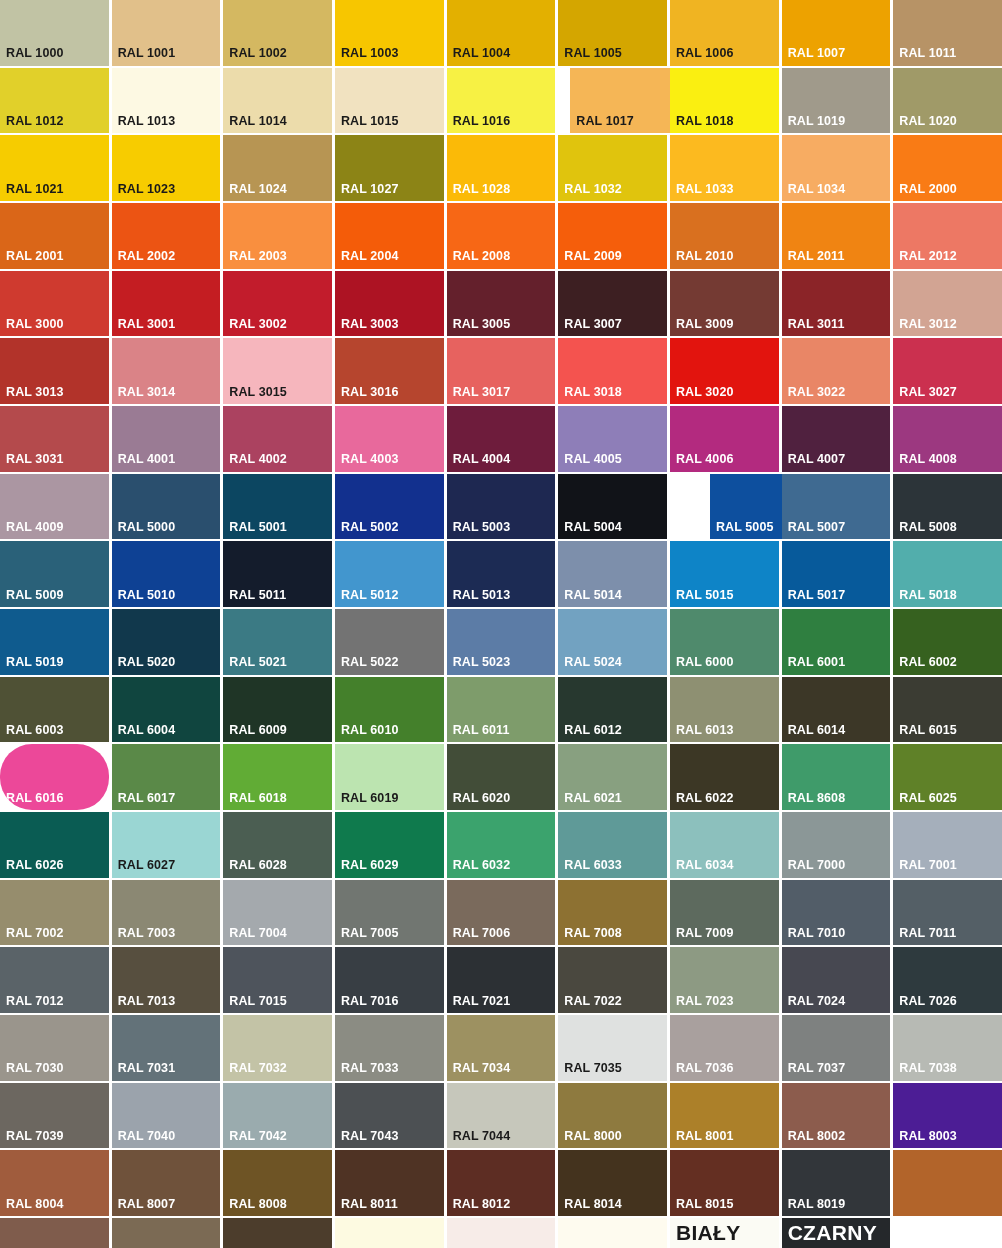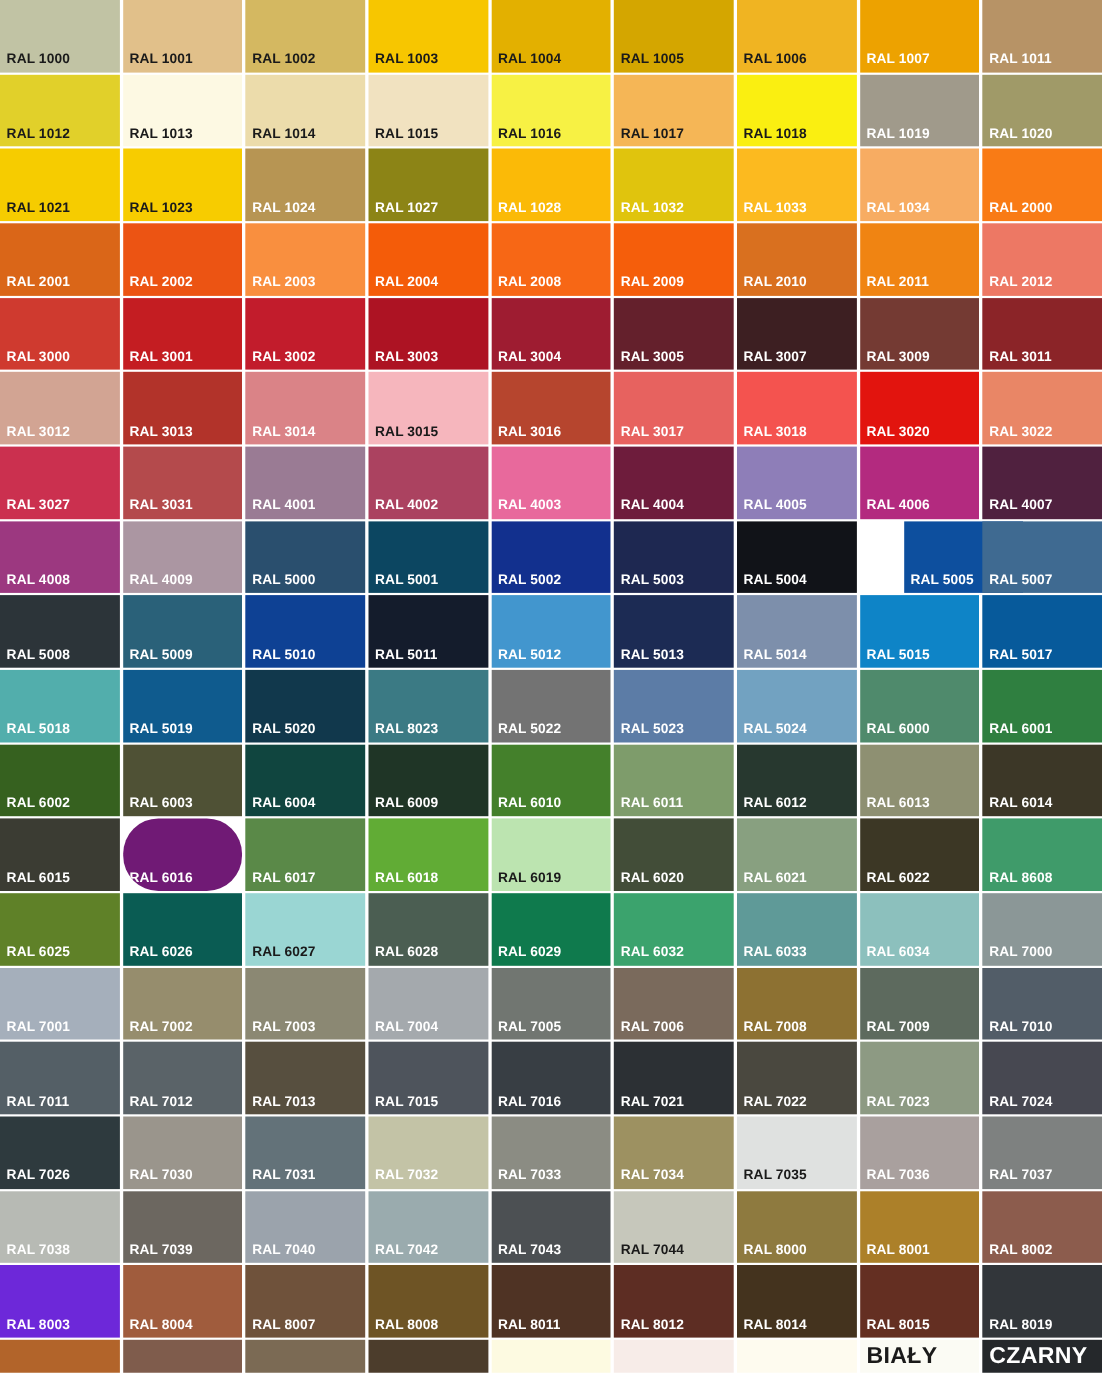--- a/index.html
+++ b/index.html
@@ -87,21 +87,21 @@
     </div>
     <div class="swatch" style="background: rgb(236, 220, 171);">
       <span class="code t-dark">RAL 1014</span>
     </div>
     <div class="swatch" style="background: rgb(241, 226, 192);">
       <span class="code t-dark">RAL 1015</span>
     </div>
     <div class="swatch" style="background: rgb(247, 241, 68);">
       <span class="code t-dark">RAL 1016</span>
     </div>
-    <div class="swatch" style="background: rgb(245, 182, 86);">
+    <div class="swatch" style="background: rgb(245, 182, 86); margin-left: 12px;">
       <span class="code t-dark">RAL 1017</span>
     </div>
     <div class="swatch" style="background: rgb(250, 239, 17);">
       <span class="code t-dark">RAL 1018</span>
     </div>
     <div class="swatch" style="background: rgb(160, 154, 139);">
       <span class="code t-light">RAL 1019</span>
     </div>
     <div class="swatch" style="background: rgb(160, 154, 104);">
       <span class="code t-light">RAL 1020</span>
@@ -165,23 +165,20 @@
     </div>
     <div class="swatch" style="background: rgb(196, 29, 34);">
       <span class="code t-light">RAL 3001</span>
     </div>
     <div class="swatch" style="background: rgb(194, 28, 44);">
       <span class="code t-light">RAL 3002</span>
     </div>
     <div class="swatch" style="background: rgb(173, 19, 35);">
       <span class="code t-light">RAL 3003</span>
     </div>
-    <div class="swatch" style="background: rgb(158, 28, 49);">
-      <span class="code t-light">RAL 3004</span>
-    </div>
     <div class="swatch" style="background: rgb(100, 32, 44);">
       <span class="code t-light">RAL 3005</span>
     </div>
     <div class="swatch" style="background: rgb(61, 31, 34);">
       <span class="code t-light">RAL 3007</span>
     </div>
     <div class="swatch" style="background: rgb(116, 58, 51);">
       <span class="code t-light">RAL 3009</span>
     </div>
     <div class="swatch" style="background: rgb(139, 36, 40);">
@@ -298,21 +295,21 @@
     <div class="swatch" style="background: rgb(82, 174, 172);">
       <span class="code t-light">RAL 5018</span>
     </div>
     <div class="swatch" style="background: rgb(15, 91, 142);">
       <span class="code t-light">RAL 5019</span>
     </div>
     <div class="swatch" style="background: rgb(17, 56, 76);">
       <span class="code t-light">RAL 5020</span>
     </div>
     <div class="swatch" style="background: rgb(59, 122, 132);">
-      <span class="code t-light">RAL 8023</span>
+      <span class="code t-light">RAL 5021</span>
     </div>
     <div class="swatch" style="background: #737373;">
       <span class="code t-light">RAL 5022</span>
     </div>
     <div class="swatch" style="background: rgb(92, 124, 166);">
       <span class="code t-light">RAL 5023</span>
     </div>
     <div class="swatch" style="background: rgb(114, 162, 193);">
       <span class="code t-light">RAL 5024</span>
     </div>
@@ -345,21 +342,21 @@
     </div>
     <div class="swatch" style="background: rgb(142, 144, 114);">
       <span class="code t-light">RAL 6013</span>
     </div>
     <div class="swatch" style="background: rgb(60, 55, 39);">
       <span class="code t-light">RAL 6014</span>
     </div>
     <div class="swatch" style="background: rgb(59, 60, 51);">
       <span class="code t-light">RAL 6015</span>
     </div>
-    <div class="swatch" style="background: #701a75; border-radius: 32px;">
+    <div class="swatch" style="background: #ec4899; border-radius: 32px;">
       <span class="code t-light">RAL 6016</span>
     </div>
     <div class="swatch" style="background: rgb(90, 137, 72);">
       <span class="code t-light">RAL 6017</span>
     </div>
     <div class="swatch" style="background: rgb(97, 172, 53);">
       <span class="code t-light">RAL 6018</span>
     </div>
     <div class="swatch" style="background: rgb(188, 228, 176);">
       <span class="code t-dark">RAL 6019</span>
@@ -504,21 +501,21 @@
     </div>
     <div class="swatch" style="background: rgb(142, 122, 63);">
       <span class="code t-light">RAL 8000</span>
     </div>
     <div class="swatch" style="background: rgb(172, 128, 41);">
       <span class="code t-light">RAL 8001</span>
     </div>
     <div class="swatch" style="background: rgb(140, 92, 77);">
       <span class="code t-light">RAL 8002</span>
     </div>
-    <div class="swatch" style="background: #6d28d9;">
+    <div class="swatch" style="background: #4c1d95;">
       <span class="code t-light">RAL 8003</span>
     </div>
     <div class="swatch" style="background: rgb(160, 92, 61);">
       <span class="code t-light">RAL 8004</span>
     </div>
     <div class="swatch" style="background: rgb(111, 82, 59);">
       <span class="code t-light">RAL 8007</span>
     </div>
     <div class="swatch" style="background: rgb(110, 84, 37);">
       <span class="code t-light">RAL 8008</span>

